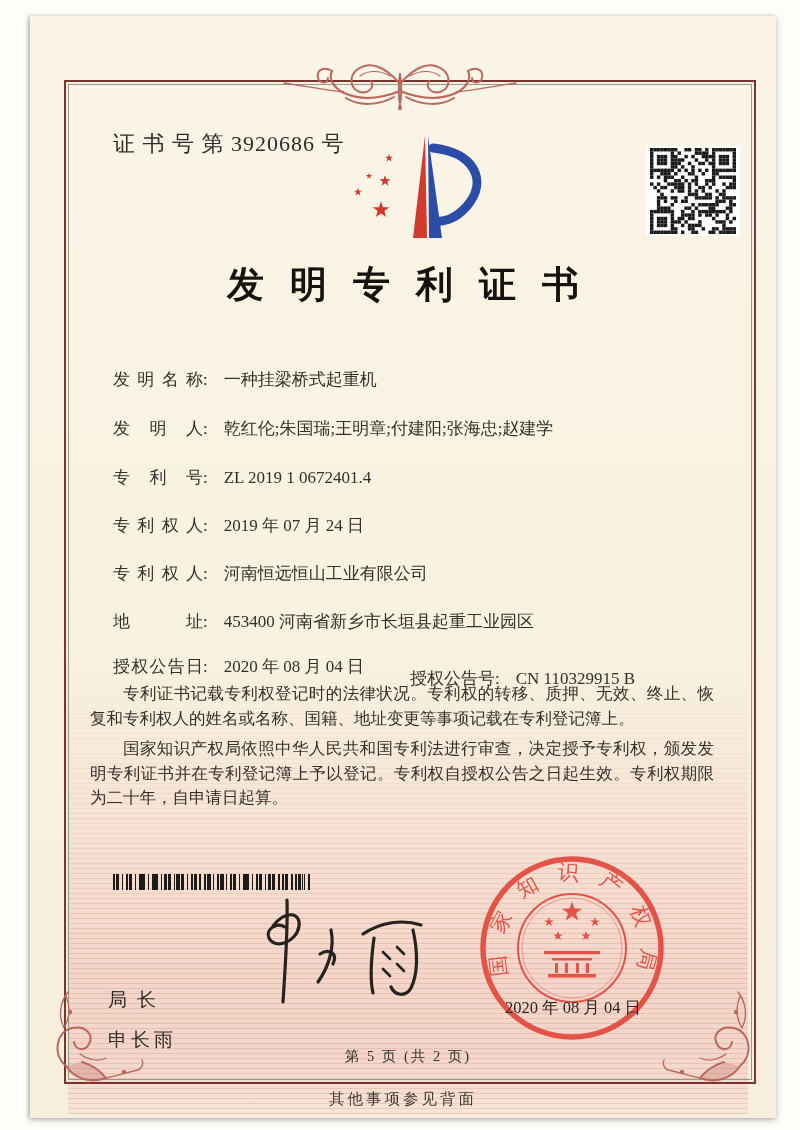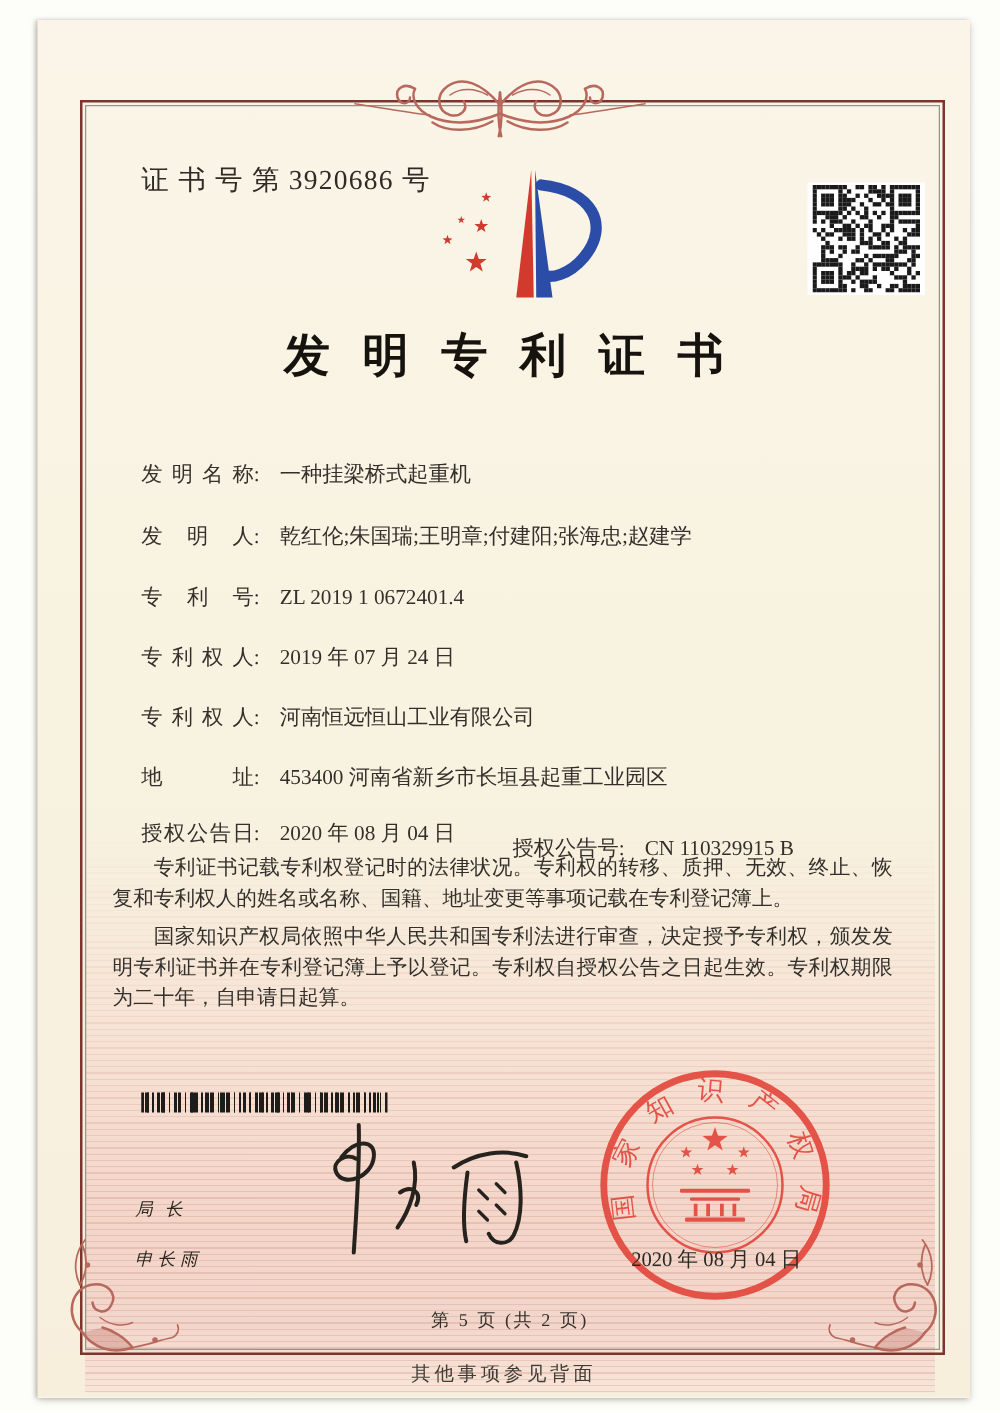--- a/index.html
+++ b/index.html
@@ -31,21 +31,21 @@
   .flabel{display:inline-block;width:90px;text-align:justify;text-align-last:justify;}
   .fcolon{margin-right:16px;}
   .grant2{position:absolute;left:297px;top:12px;}
   .paras{position:absolute;left:60px;top:666px;width:624px;font-size:16.5px;line-height:24.5px;
     color:#33302b;text-align:justify;}
   .paras p{margin:0 0 6px 0;text-indent:2em;}
   .barcode{position:absolute;left:83px;top:858px;width:197px;height:16px;
     background:
      repeating-linear-gradient(90deg,#1d1c1a 0 2px,transparent 2px 3px,#1d1c1a 3px 6px,transparent 6px 9px,#1d1c1a 9px 10px,transparent 10px 13px),
      repeating-linear-gradient(90deg,transparent 0 5px,#1d1c1a 5px 6px,transparent 6px 17px,#1d1c1a 17px 19px,transparent 19px 23px);}
-  .signer{position:absolute;left:78px;top:933px;font-size:14px;color:#2c2822;line-height:40px;font-style:italic;}
+  .signer{position:absolute;left:78px;top:964px;font-size:19px;color:#2c2822;line-height:40px;}
   .signer .t{letter-spacing:10px;}
   .signer .n{letter-spacing:4px;}
   .sig{position:absolute;left:195px;top:876px;z-index:5;}
   .seal{position:absolute;left:448px;top:838px;z-index:5;mix-blend-mode:multiply;opacity:.92;}
   .sealdate{position:absolute;left:448px;top:981px;width:190px;text-align:center;z-index:6;
     font-size:16.5px;color:#2b2823;}
   .pageinfo{position:absolute;left:34px;top:1031px;width:688px;text-align:center;z-index:6;
     font-size:14.5px;color:#33302b;letter-spacing:2px;}
   .backnote{position:absolute;left:0;top:1073px;width:746px;text-align:center;z-index:6;
     font-size:15.5px;color:#403c35;letter-spacing:3px;}

